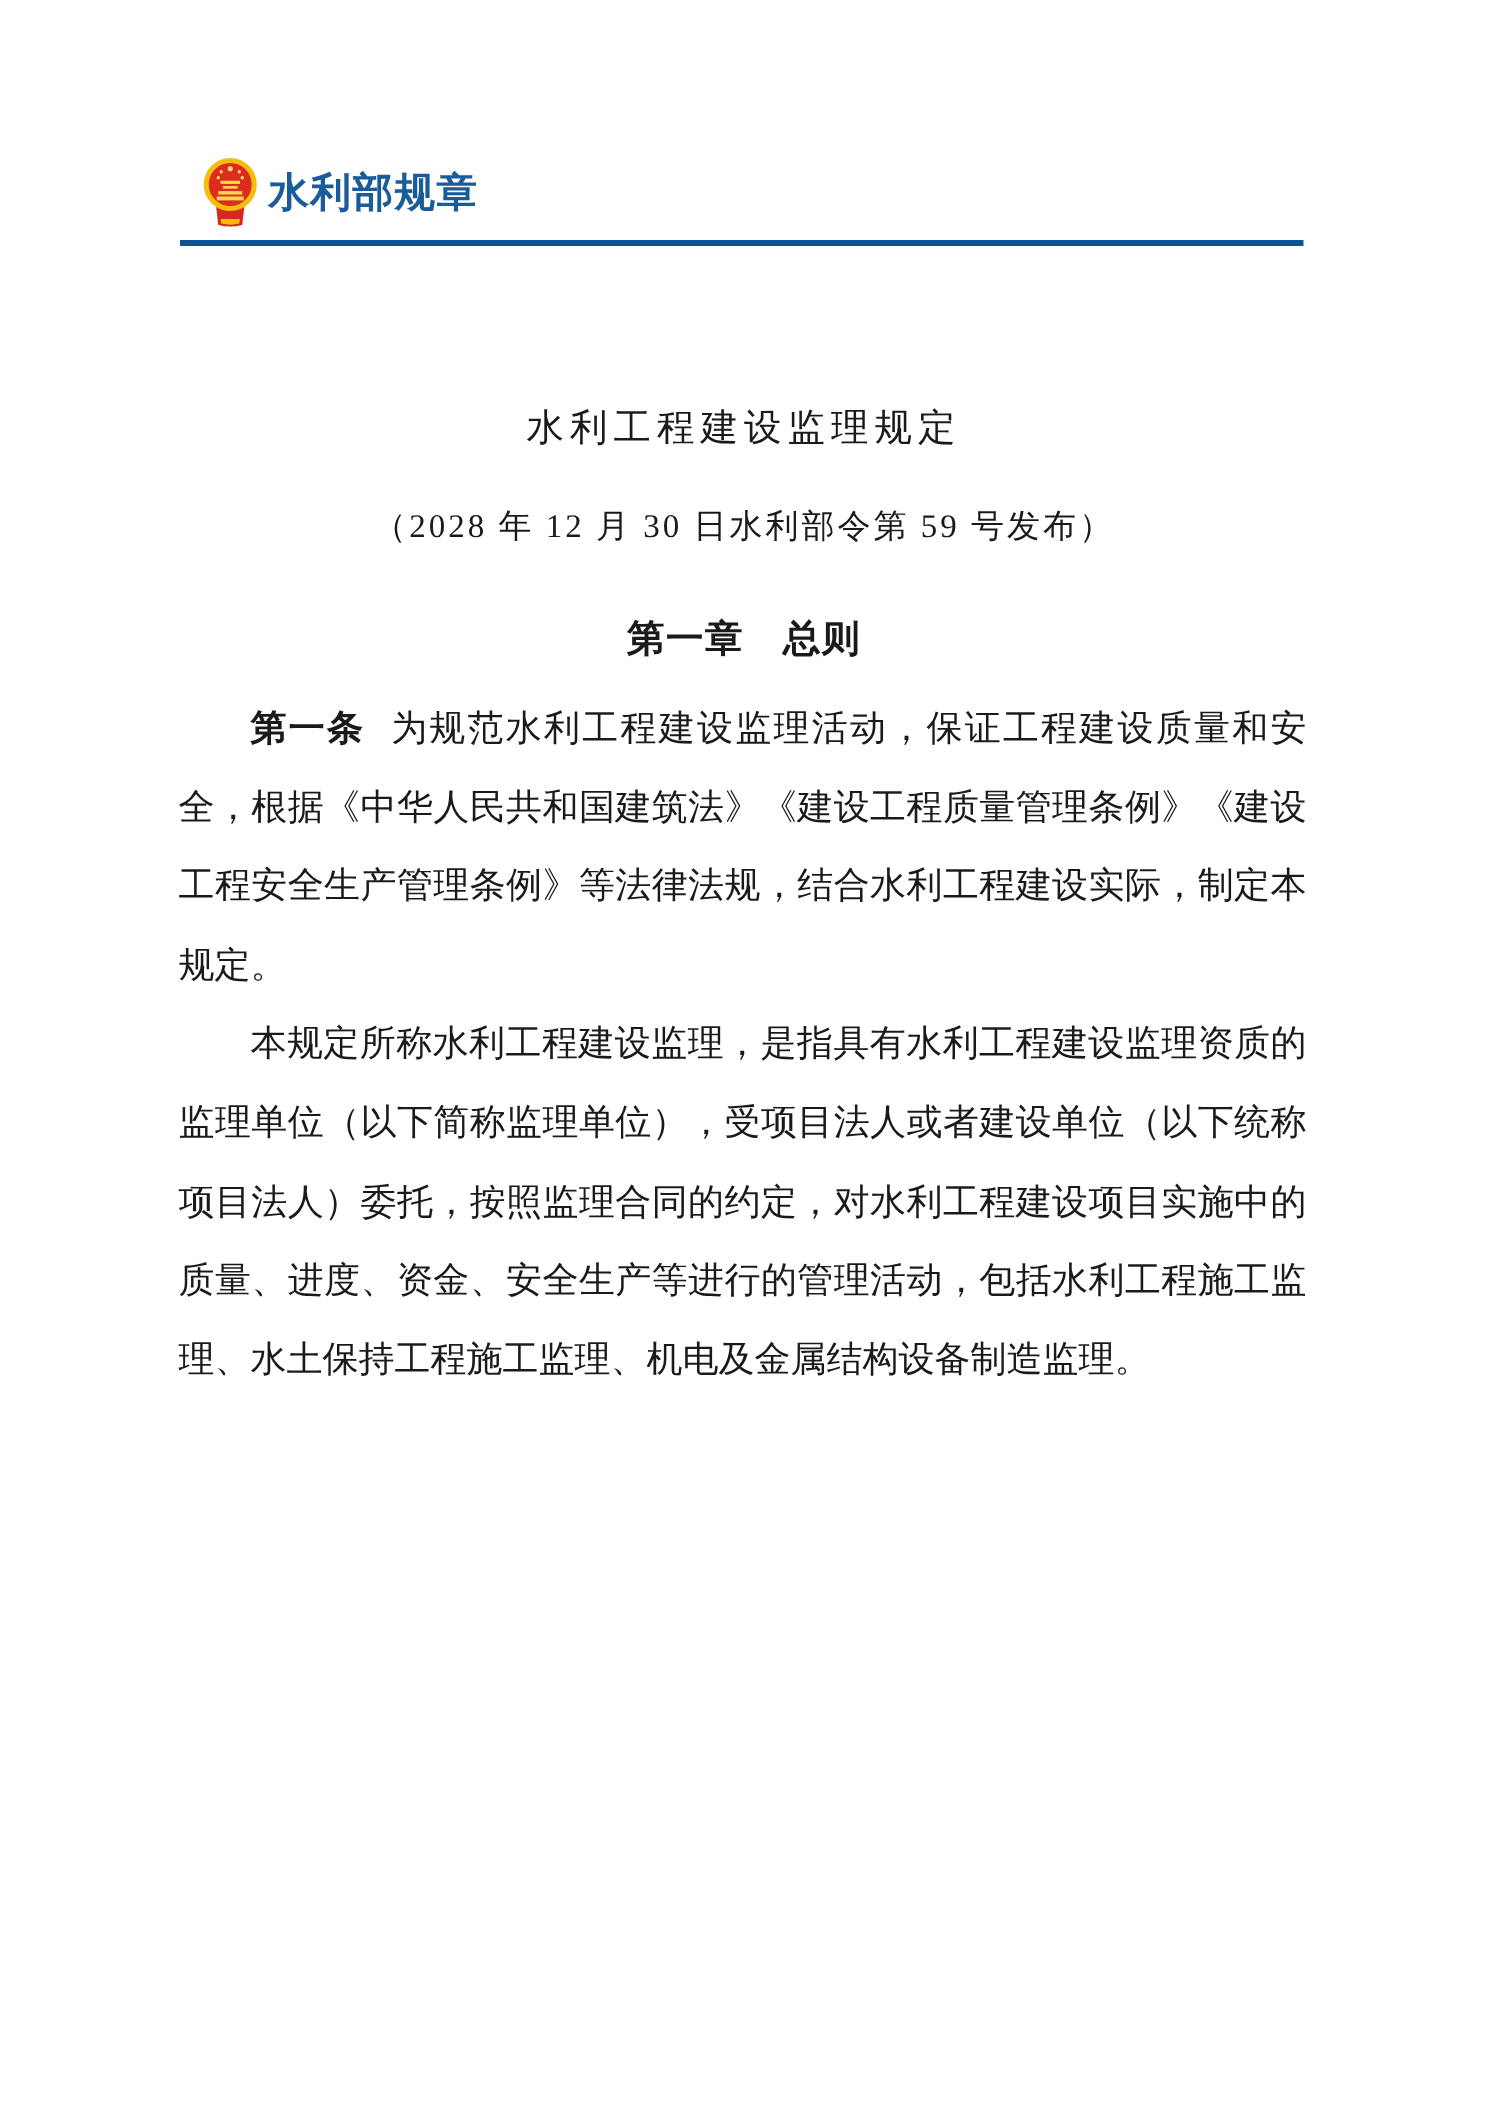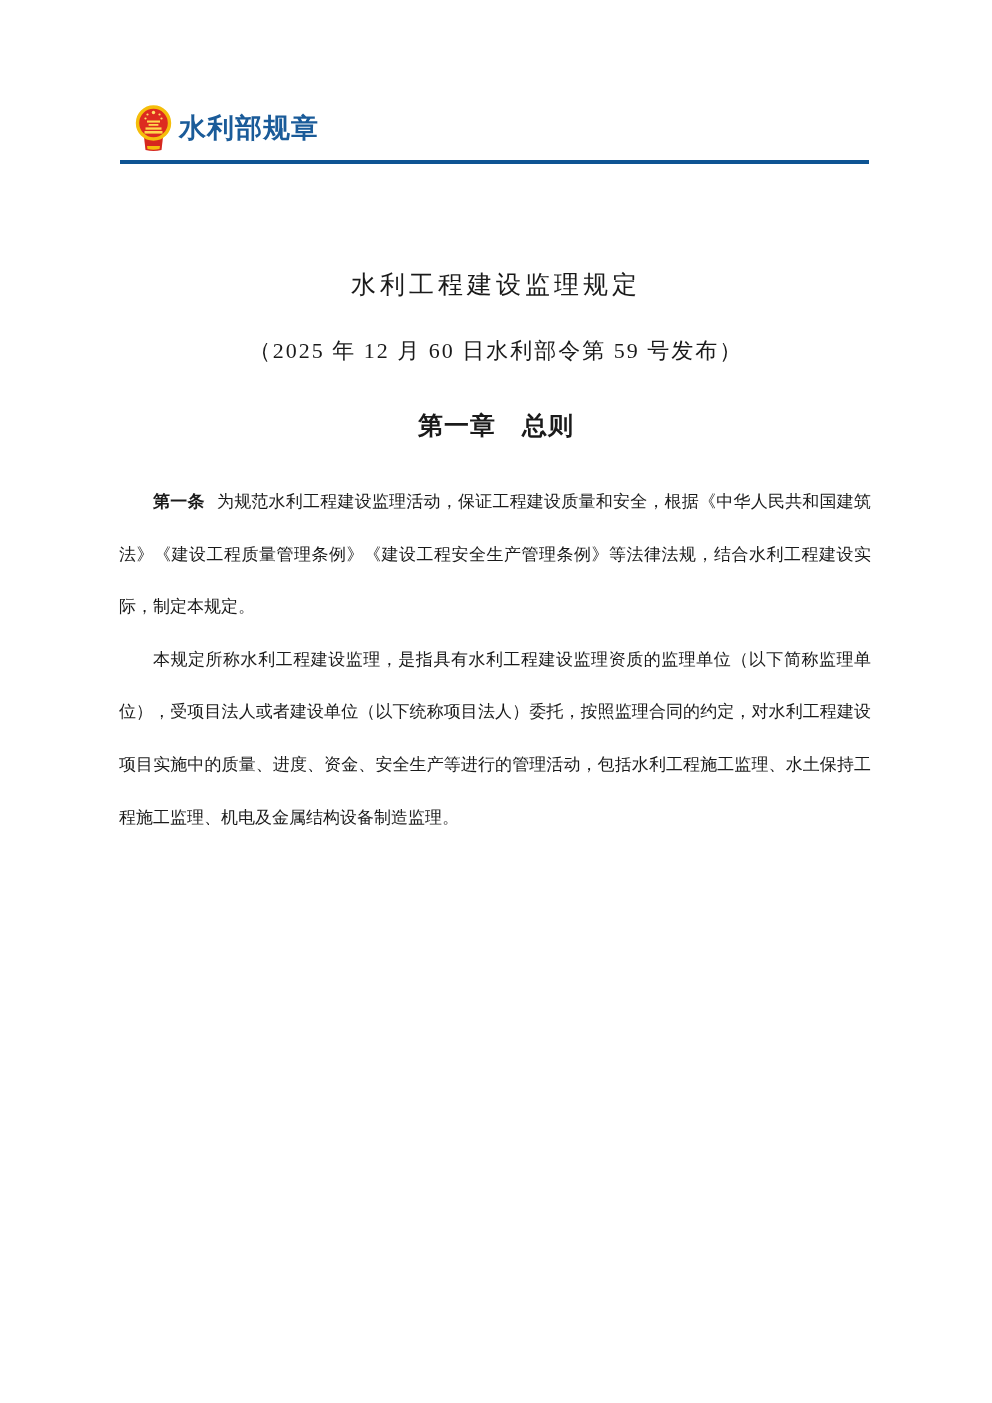--- a/index.html
+++ b/index.html
@@ -80,23 +80,23 @@
     margin: 0;
     text-align: center;
     font-family: "Liberation Sans", "DejaVu Sans", sans-serif;
     font-size: 25px;
     font-weight: 700;
     letter-spacing: 1px;
   }
   .doc-body {
     position: absolute;
     left: 119px;
-    top: 476px;
+    top: 460px;
     width: 752px;
-    font-size: 17px;
+    font-size: 24px;
     line-height: 52.6px;
     text-align: justify;
   }
   .para {
     margin: 0;
     text-indent: 2em;
   }
   .para-lead {
     font-family: "Liberation Sans", "DejaVu Sans", sans-serif;
     font-weight: 700;
@@ -159,21 +159,21 @@
         <rect x="10.5" y="23.4" width="16" height="2.3" fill="#FFD84D"></rect>
         <rect x="9.5" y="27" width="18" height="2.6" fill="#FFD84D"></rect>
       </svg>
     </span>
     <span class="brand-text">水利部规章</span>
   </div>
   <div class="header-rule"></div>
 
   <h1 class="doc-title">水利工程建设监理规定</h1>
 
-  <p class="doc-subtitle">（2025 年 12 月 60 日水利部令第 59 号发布）</p>
+  <p class="doc-subtitle">（2028 年 12 月 30 日水利部令第 59 号发布）</p>
 
   <h2 class="chapter-heading">第一章　总则</h2>
 
   <div class="doc-body">
     <p class="para">
       <span class="para-lead">第一条</span><span>为规范水利工程建设监理活动，保证工程建设质量和安全，根据《中华人民共和国建筑法》《建设工程质量管理条例》《建设工程安全生产管理条例》等法律法规，结合水利工程建设实际，制定本规定。</span>
     </p>
     <p class="para">
       <span class="para-lead"></span><span>本规定所称水利工程建设监理，是指具有水利工程建设监理资质的监理单位（以下简称监理单位），受项目法人或者建设单位（以下统称项目法人）委托，按照监理合同的约定，对水利工程建设项目实施中的质量、进度、资金、安全生产等进行的管理活动，包括水利工程施工监理、水土保持工程施工监理、机电及金属结构设备制造监理。</span>
     </p>

